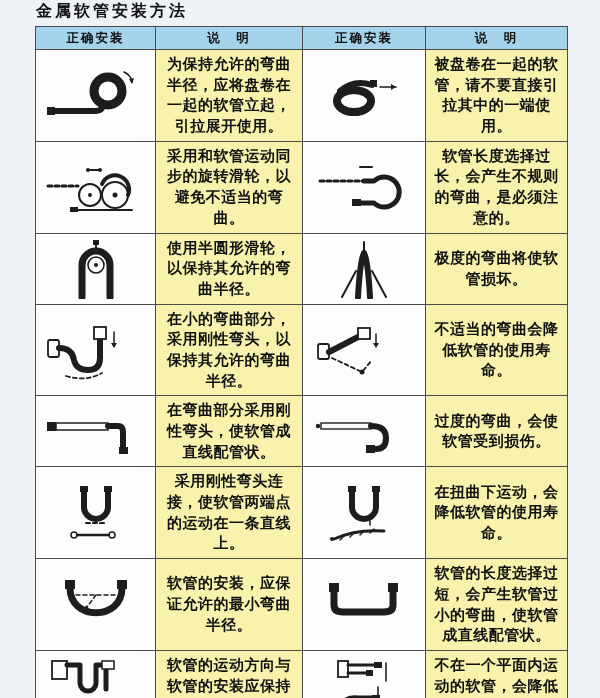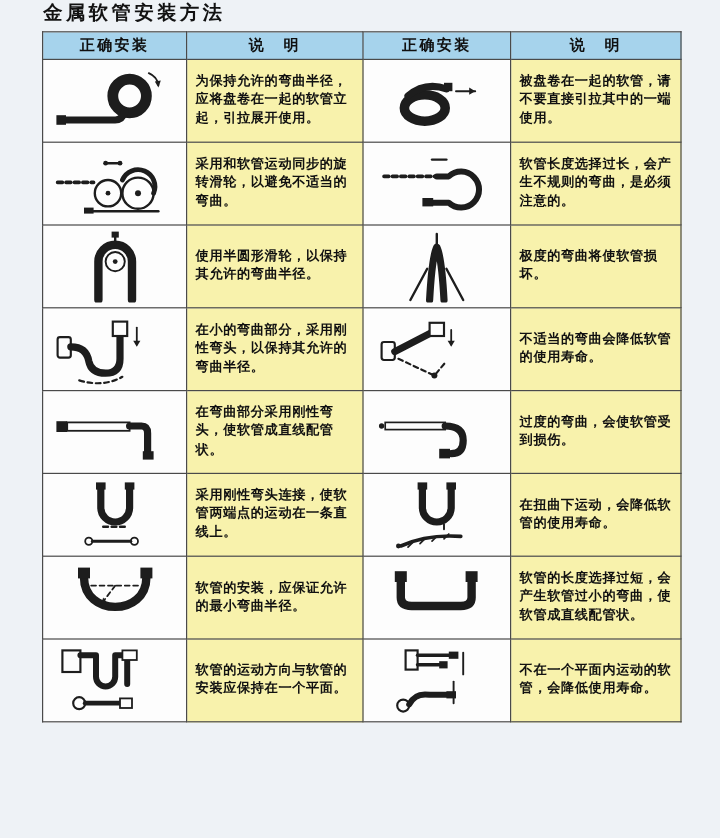--- a/index.html
+++ b/index.html
@@ -33,22 +33,22 @@
   tr.head-row{height:23px;}
   tr.body-row{height:69px;}
   th.head-cell{
     background:#a6d3ec;
     font-size:12.5px;font-weight:bold;color:#101010;
     letter-spacing:2px;text-align:center;
   }
   td.img-cell{background:#fdfdfd;text-align:center;}
   td.txt-cell{
     background:#f8f2ac;
-    font-size:11px;font-weight:bold;line-height:1.38;
-    letter-spacing:0.5px;text-align:left;
+    font-size:15px;font-weight:bold;line-height:1.38;
+    letter-spacing:0.5px;text-align:center;
   }
   td.txt-cell .txt{display:block;padding:4px 7px;}
   .img-cell svg{display:block;margin:0 auto;}
   .ln{stroke:#1d1d1d;fill:none;stroke-linecap:round;stroke-linejoin:round;}
   .fl{fill:#1d1d1d;stroke:none;}
   .wh{fill:#fdfdfd;stroke:#1d1d1d;}
   .dash{stroke-dasharray:4 3;}
 </style>
 </head>
 <body>

